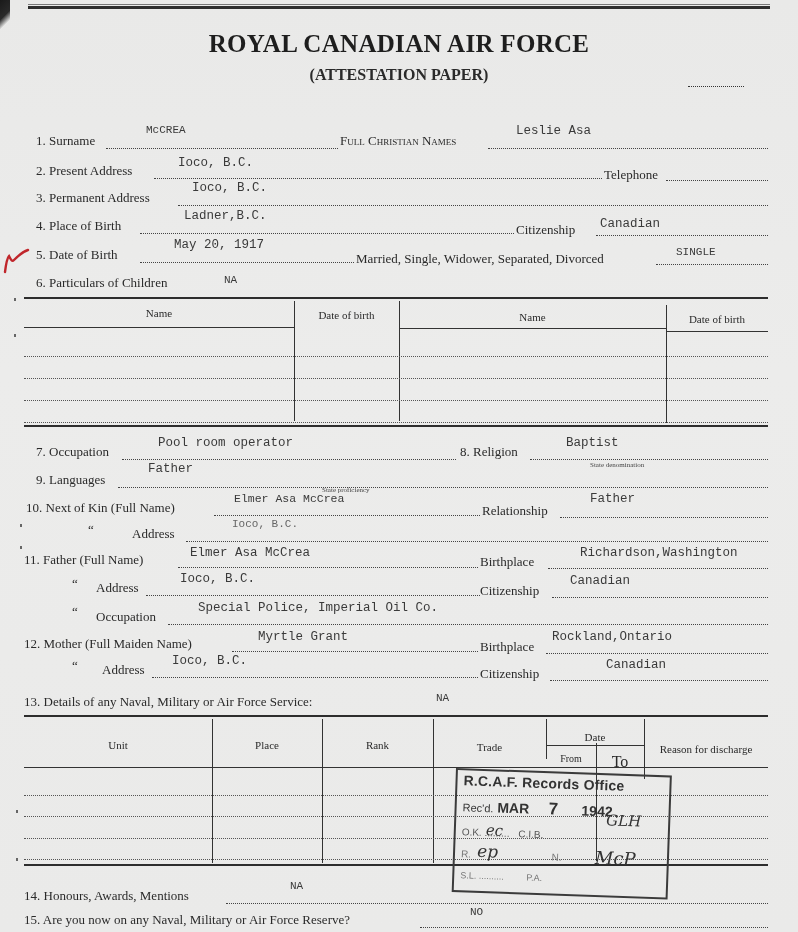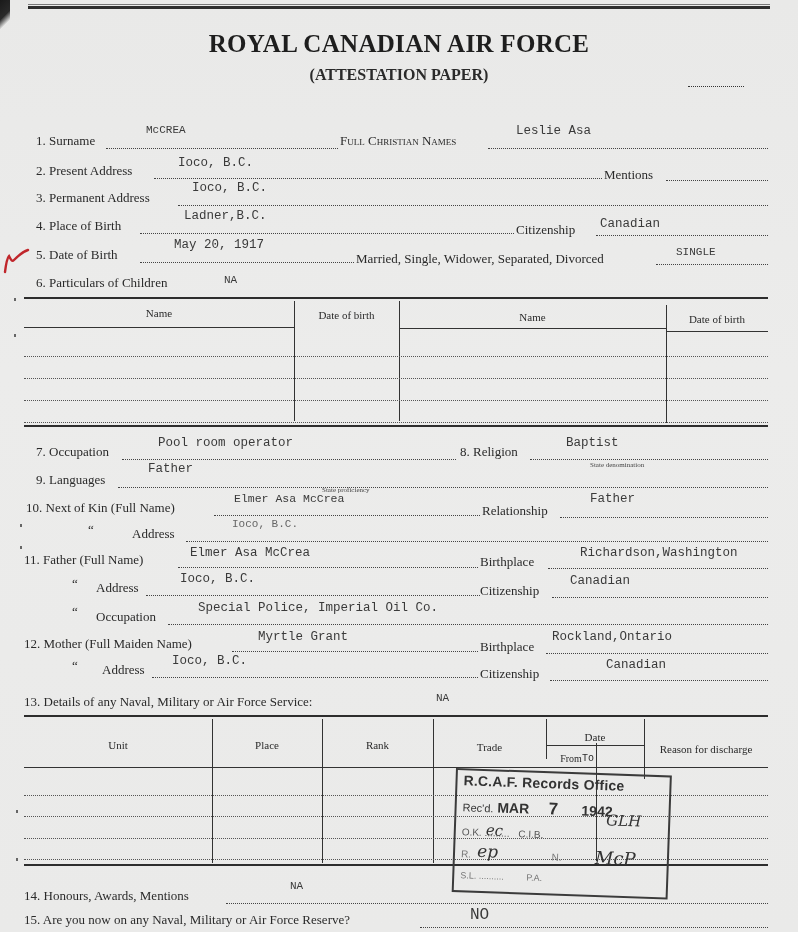--- a/index.html
+++ b/index.html
@@ -73,21 +73,21 @@
     <span class="val" style="left:146px;top:-4px;font-size:11px;">McCREA</span>
     <span class="lbl" style="left:340px;top:5px;font-variant:small-caps;">Full Christian Names</span>
     <div class="dots" style="left:488px;top:19px;width:280px;"></div>
     <span class="val" style="left:516px;top:-4px;">Leslie Asa</span>
   </div>
 
   <div class="row" style="top:158px;">
     <span class="lbl" style="left:36px;top:5px;">2. Present Address</span>
     <div class="dots" style="left:154px;top:19px;width:448px;"></div>
     <span class="val" style="left:178px;top:-2px;">Ioco, B.C.</span>
-    <span class="lbl" style="left:604px;top:9px;">Mentions</span>
+    <span class="lbl" style="left:604px;top:9px;">Telephone</span>
     <div class="dots" style="left:666px;top:21px;width:102px;"></div>
   </div>
 
   <div class="row" style="top:185px;">
     <span class="lbl" style="left:36px;top:5px;">3. Permanent Address</span>
     <div class="dots" style="left:178px;top:19px;width:590px;"></div>
     <span class="val" style="left:192px;top:-4px;">Ioco, B.C.</span>
   </div>
 
   <div class="row" style="top:213px;">
@@ -222,21 +222,21 @@
     <div class="vline" style="left:620px;top:4px;height:60px;"></div>
     <div class="hline" style="left:0;top:52px;width:409px;"></div>
     <div class="hline" style="left:522px;top:30px;width:98px;"></div>
     <div class="hline" style="left:409px;top:52px;width:335px;"></div>
     <div class="th" style="left:0;top:24px;width:188px;">Unit</div>
     <div class="th" style="left:188px;top:24px;width:110px;">Place</div>
     <div class="th" style="left:298px;top:24px;width:111px;">Rank</div>
     <div class="th" style="left:409px;top:26px;width:113px;">Trade</div>
     <div class="th" style="left:522px;top:16px;width:98px;">Date</div>
     <div class="th" style="left:522px;top:38px;width:50px;font-size:10px;">From</div>
-    <div class="th" style="left:540px;top:38px;width:48px;font-size:10px;font-family:Liberation Mono, monospace;">To</div>
+    <div class="th" style="left:572px;top:38px;width:48px;font-size:16px;">To</div>
     <div class="th" style="left:620px;top:28px;width:124px;">Reason for discharge</div>
     <div class="dotrow" style="left:0;top:79px;width:744px;"></div>
     <div class="dotrow" style="left:0;top:100px;width:744px;"></div>
     <div class="dotrow" style="left:0;top:122px;width:744px;"></div>
     <div class="dotrow" style="left:0;top:143px;width:744px;"></div>
     <div class="thick" style="top:149px;"></div>
   </div>
 
   <div class="stamp">
     <span class="s1">R.C.A.F. Records Office</span>
@@ -266,21 +266,21 @@
 
   <div class="row" style="top:884px;">
     <span class="lbl" style="left:24px;top:4px;">14. Honours, Awards, Mentions</span>
     <div class="dots" style="left:226px;top:18px;width:542px;"></div>
     <span class="val" style="left:290px;top:-4px;font-size:11px;">NA</span>
   </div>
 
   <div class="row" style="top:908px;">
     <span class="lbl" style="left:24px;top:4px;">15. Are you now on any Naval, Military or Air Force Reserve?</span>
     <div class="dots" style="left:420px;top:18px;width:348px;"></div>
-    <span class="val" style="left:470px;top:-2px;font-size:16px;">NO</span>
+    <span class="val" style="left:470px;top:-2px;font-size:11px;">NO</span>
   </div>
 
   <div class="side-speck" style="left:14px;top:298px;"></div>
   <div class="side-speck" style="left:14px;top:334px;"></div>
   <div class="side-speck" style="left:20px;top:524px;"></div>
   <div class="side-speck" style="left:20px;top:546px;"></div>
   <div class="side-speck" style="left:16px;top:810px;"></div>
   <div class="side-speck" style="left:16px;top:858px;"></div>
 </div>
 

